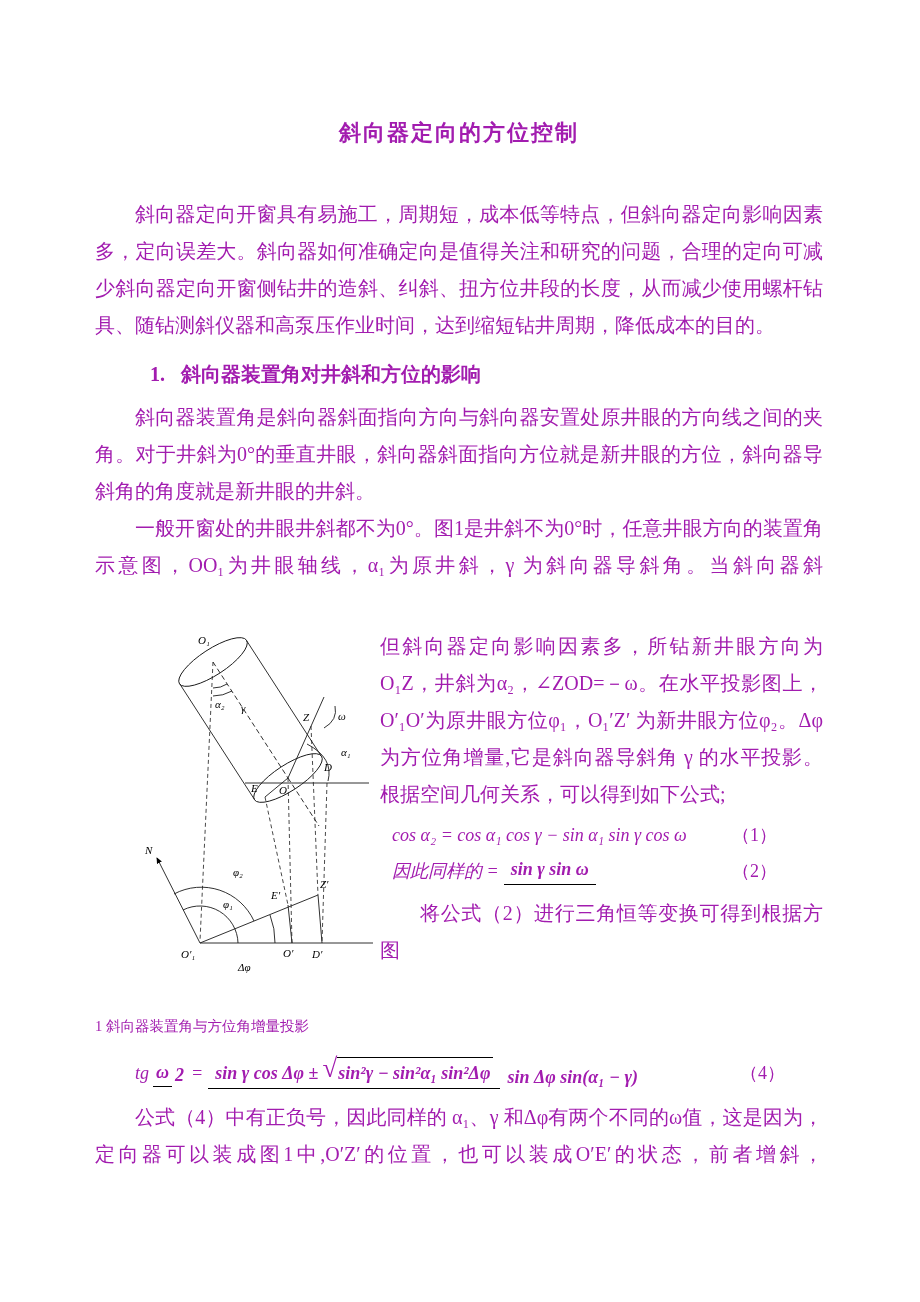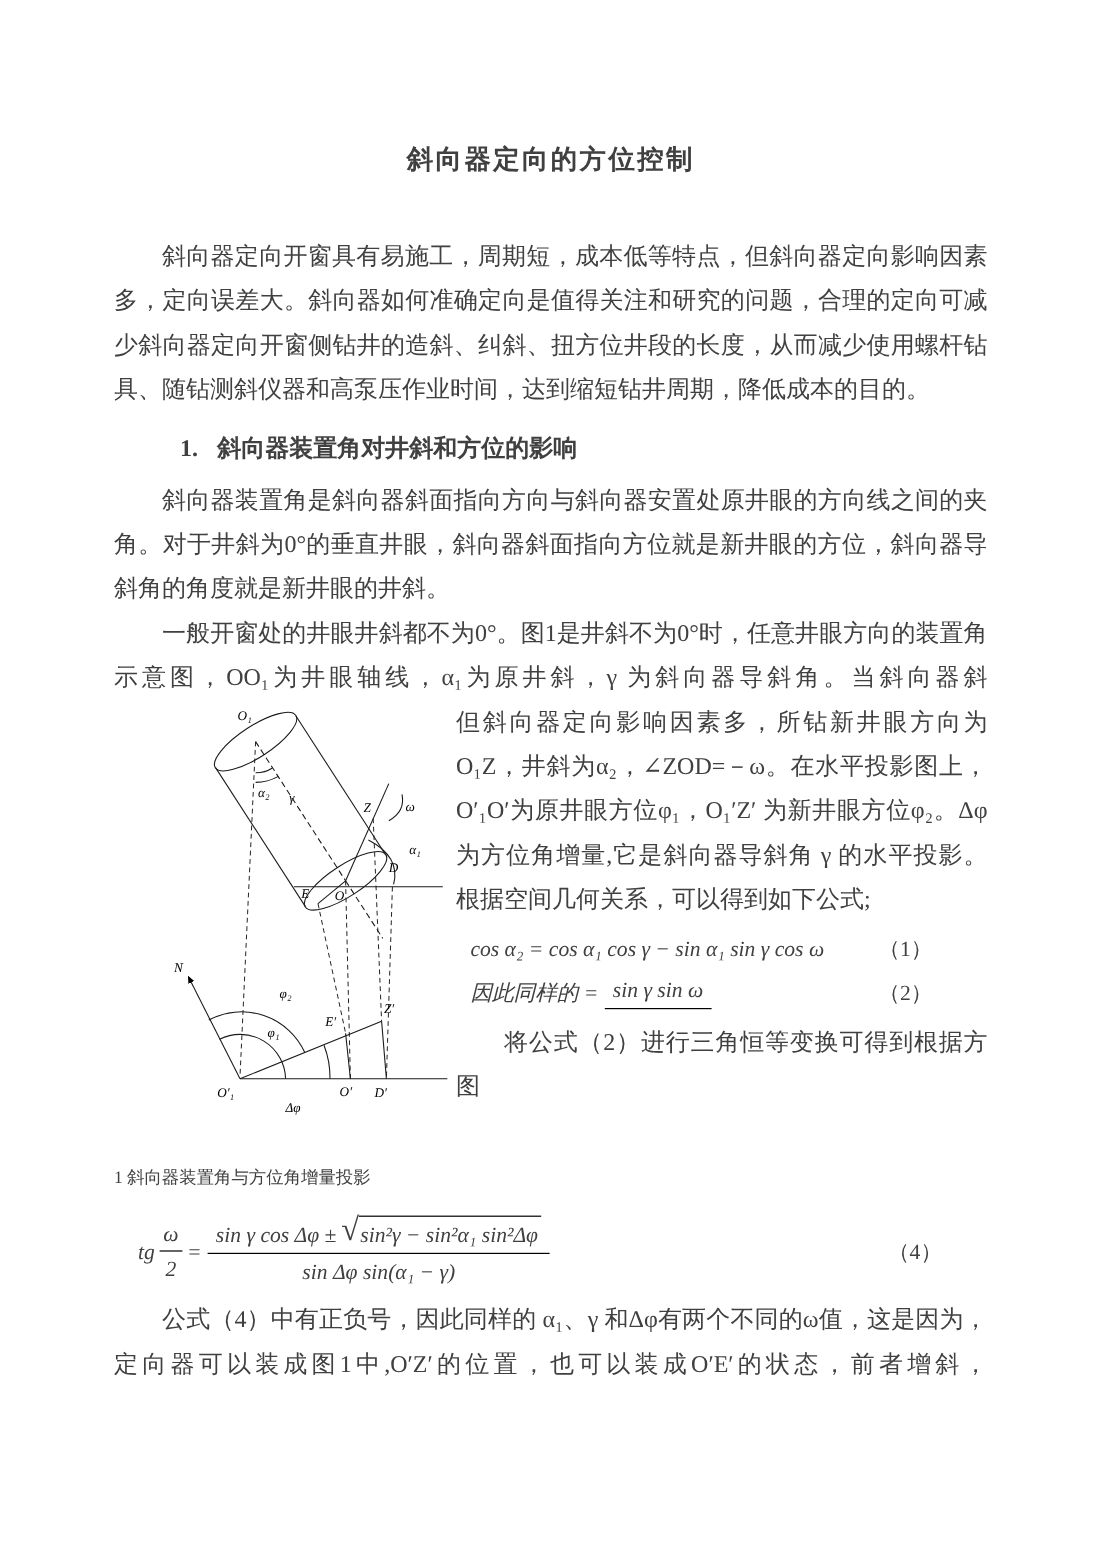--- a/index.html
+++ b/index.html
@@ -1,48 +1,48 @@
 <!DOCTYPE html>
 <html><head>
 <meta charset="utf-8">
 <style>
   * { margin:0; padding:0; box-sizing:border-box; }
   html,body { background:#ffffff; }
   .page {
-    width:920px; height:1302px; margin:0 auto; background:#fff; color:#404040;
+    width:920px; height:1302px; margin:0 auto; background:#fff; color:#a21caf;
     padding:120px 97px 0 95px; overflow:hidden;
     font-family:"Liberation Serif","DejaVu Serif",serif;
     font-size:20px; line-height:37px;
   }
   .title { text-align:center; font-size:22px; line-height:26px; font-weight:bold; letter-spacing:2px; margin-bottom:50px; }
   p.body { text-align:justify; text-indent:2em; }
   p.noindent { text-indent:0; }
   p.forcejust { text-align-last:justify; }
   .heading { display:flex; gap:16px; font-size:20px; font-weight:bold; margin:12px 0 6px 55px; }
-  .figrow { display:flex; align-items:flex-start; }
+  .figrow { display:flex; align-items:flex-start;margin-top:44px; }
   .figcol { flex:0 0 285px; }
   .textcol { flex:1; min-width:0; }
   .figcol svg { display:block; }
   svg text { font-family:"Liberation Serif","DejaVu Serif",serif; font-style:italic; font-size:11px; fill:#000; }
   .formula { display:flex; align-items:center; justify-content:space-between; font-style:italic; font-size:18px; line-height:24px; padding-left:12px; padding-right:46px; margin:10px 0; }
   .formula .fbody { display:inline-flex; align-items:center; flex-wrap:nowrap; white-space:nowrap; }
   .formula .fnum { font-style:normal; flex:0 0 auto; margin-left:8px; }
-  .frac { display:inline-flex; flex-direction:column; align-items:center; vertical-align:middle; margin:0 5px; }
+  .frac { display:inline-flex; flex-direction:row; align-items:flex-end; vertical-align:middle; margin:0 5px;font-weight:bold; }
   .frac .num { padding:0 7px 3px; border-bottom:1.3px solid #000; text-align:center; }
   .frac .den { padding:3px 7px 0; text-align:center; }
   .frac.small { margin:0 4px; }
   .frac.small .num { padding:0 3px 2px; }
   .frac.small .den { padding:2px 3px 0; }
   .rad { display:inline-flex; align-items:stretch; margin-left:4px; }
   .radsym { font-size:1.5em; line-height:1; font-style:normal; transform:translateY(-2px); }
   .radbody { border-top:1.3px solid #000; padding:3px 3px 0 1px; }
   .caprow { display:flex; align-items:flex-start; clear:both; }
   .caption { flex:0 0 218px; font-size:14.5px; }
   .capline { flex:1; text-align:justify; }
-  .f4row { margin:12px 0 10px 20px; padding-left:0; padding-right:38px; }
+  .f4row { margin:12px 0 10px 40px; padding-left:0; padding-right:38px; }
 </style>
 </head>
 <body>
 
 <div class="page">
 
   <h1 class="title">斜向器定向的方位控制</h1>
 
   <p class="body">斜向器定向开窗具有易施工，周期短，成本低等特点，但斜向器定向影响因素多，定向误差大。斜向器如何准确定向是值得关注和研究的问题，合理的定向可减少斜向器定向开窗侧钻井的造斜、纠斜、扭方位井段的长度，从而减少使用螺杆钻具、随钻测斜仪器和高泵压作业时间，达到缩短钻井周期，降低成本的目的。</p>
 

